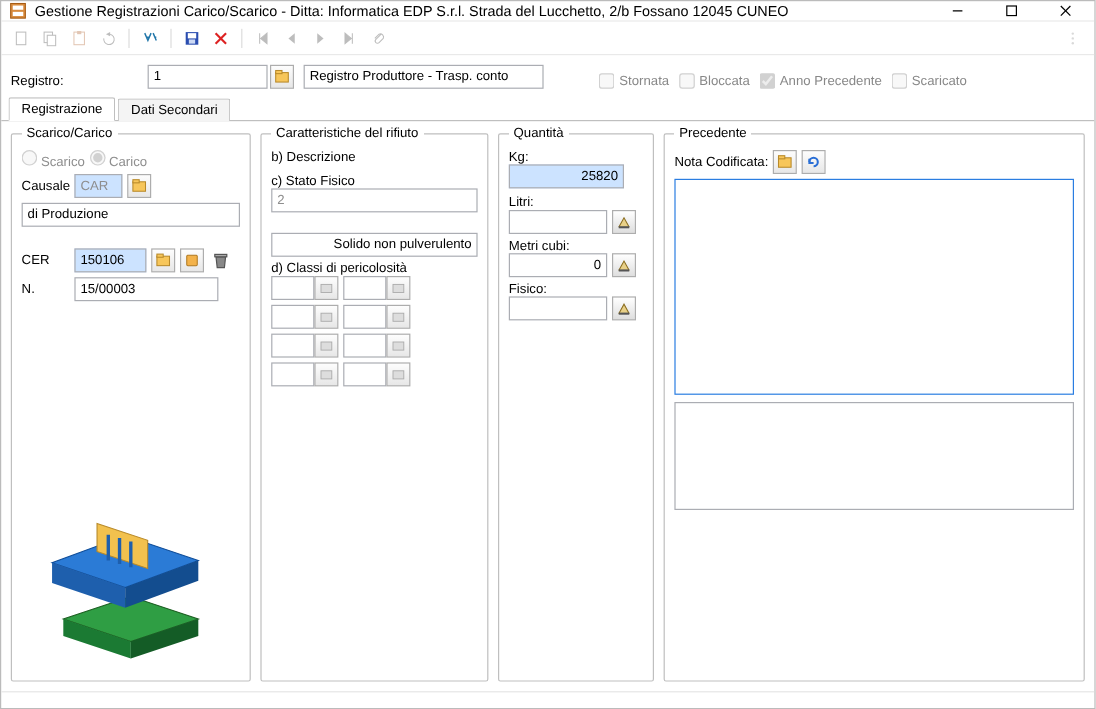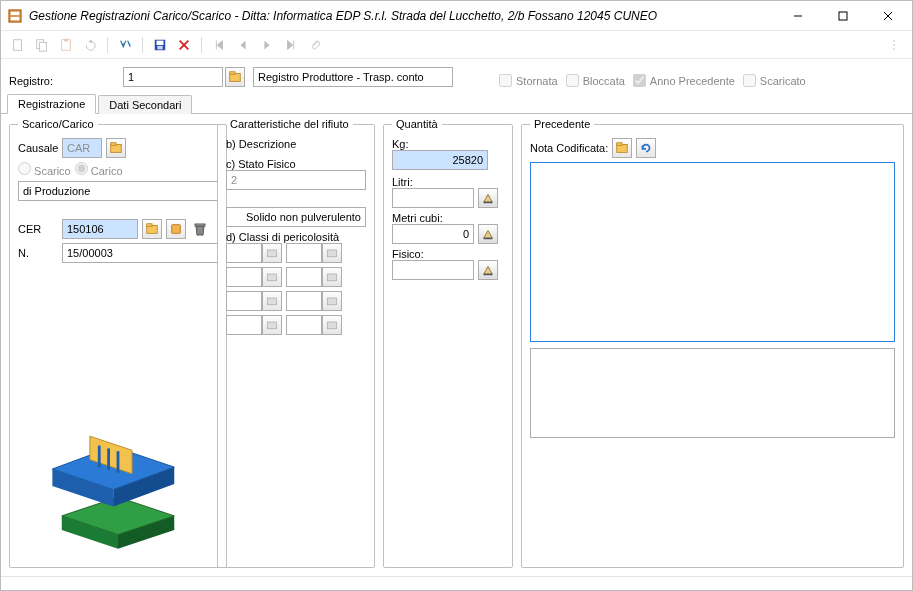--- a/index.html
+++ b/index.html
@@ -8,26 +8,25 @@
   font-size: 11px;
   background: #fff;
   width: 913px;
   height: 591px;
   border: 1px solid #bbb;
   display: flex;
   flex-direction: column;
   color: #000;
 }
 .titlebar {
-  height: 30px;
+  height: 17px;
   display: flex;
   align-items: center;
   padding: 0 2px 0 6px;
   border-bottom: 1px solid #e9e9e9;
-  font-style: italic;
 }
 .titlebar .icon { width: 16px; height: 16px; margin-right: 6px; display:flex; align-items:center; justify-content:center;}
 .titlebar-title { font-size: 12px; flex: 1; }
 .win-btns { display: flex; }
 .win-btn { width: 45px; height: 28px; display: flex; align-items: center; justify-content: center; font-family: "Segoe UI Symbol"; font-size: 10px; }
 
 .toolbar {
   height: 28px;
   display: flex;
   align-items: center;
@@ -83,21 +82,21 @@
   display:flex; gap:8px;
 }
 fieldset {
   border:1px solid #bfbfbf;
   border-radius:2px;
   padding: 8px 8px 8px 8px;
   position:relative;
 }
 legend { padding:0 4px; font-size:11px; color:#000; }
 .col1 { width:200px; display:flex; flex-direction:column; gap:6px; }
-.col2 { width:158px; display:flex; flex-direction:column; gap:6px; }
+.col2 { width:190px; display:flex; flex-direction:column; gap:6px; }
 .col3 { width:130px; }
 .col4 { flex:1; display:flex; flex-direction:column; gap:6px; }
 
 .fsrow { display:flex; align-items:center; gap:4px; margin-bottom:4px; }
 .fslabel { width:40px; }
 textarea.field { height:auto; resize:none; }
 .grid6 { display:flex; flex-wrap:wrap; gap:4px; }
 .grid6 .cell { display:flex; }
 .grid6 .cell .field { width:36px; }
 
@@ -259,59 +258,59 @@
   <div class="tab active">Registrazione</div>
   <div class="tab">Dati Secondari</div>
 </div>
 
 <div class="content">
 
   <div class="col1">
     <fieldset style="flex:1; display:flex; flex-direction:column;">
       <legend>Scarico/Carico</legend>
       <div class="fsrow">
+        <label class="disabled-text"><input type="radio" name="sc" disabled="" style=""> <span>Scarico</span></label>
+        <label class="disabled-text"><input type="radio" name="sc" checked="" disabled="" style=""> <span>Carico</span></label>
+      </div>
+      <div class="fsrow">
         <label class="fslabel">Causale</label>
         <input class="field blue disabled-text" style="width: 40px;" readonly="" value="CAR">
         <button class="btn-lookup">
           <svg width="14" height="14" viewBox="0 0 16 16">
               <rect x="2" y="4" width="12" height="9" fill="#f7c65a" stroke="#b88a2a"></rect>
               <rect x="2" y="2" width="6" height="3" fill="#f7c65a" stroke="#b88a2a"></rect>
             </svg>
         </button>
       </div>
-      <div class="fsrow">
-        <label class="disabled-text"><input type="radio" name="sc" disabled="" style=""> <span>Scarico</span></label>
-        <label class="disabled-text"><input type="radio" name="sc" checked="" disabled="" style=""> <span>Carico</span></label>
-      </div>
       <input class="field" style="width: 100%; margin-bottom: 18px;" value="di Produzione">
 
       <div class="fsrow">
         <label class="fslabel">CER</label>
-        <input class="field blue" style="width: 76px;" value="150106">
+        <input class="field blue" style="width: 60px;" value="150106">
         <button class="btn-lookup">
             <svg width="14" height="14" viewBox="0 0 16 16">
               <rect x="2" y="4" width="12" height="9" fill="#f7c65a" stroke="#b88a2a"></rect>
               <rect x="2" y="2" width="6" height="3" fill="#f7c65a" stroke="#b88a2a"></rect>
             </svg>
           </button>
         <button class="btn-lookup">
             <svg width="14" height="14" viewBox="0 0 16 16">
               <rect x="3" y="3" width="10" height="10" rx="1" fill="#f3b24a" stroke="#b07a22"></rect>
             </svg>
           </button>
         <button class="btn-lookup" style="border:none;background:none">
             <svg width="16" height="16" viewBox="0 0 16 16">
               <path d="M4 5 L12 5 L11 14 L5 14 Z" fill="#888" stroke="#555"></path>
               <rect x="3" y="3" width="10" height="2" fill="#aaa" stroke="#555"></rect>
             </svg>
           </button>
       </div>
       <div class="fsrow">
         <label class="fslabel">N.</label>
-        <input class="field" style="width: 156px;" value="15/00003">
+        <input class="field" style="width: 120px;" value="15/00003">
       </div>
 
       <svg class="books" viewBox="0 0 160 180">
         <g transform="translate(20,90)">
           <polygon points="0,50 60,70 120,50 60,30" fill="#2f9e44" stroke="#1b5e20"></polygon>
           <polygon points="0,50 0,65 60,85 60,70" fill="#1b7a33"></polygon>
           <polygon points="120,50 120,65 60,85 60,70" fill="#145c26"></polygon>
         </g>
         <g transform="translate(10,40)">
           <polygon points="0,50 65,72 130,48 65,26" fill="#2b7bd6" stroke="#0f4d99"></polygon>

